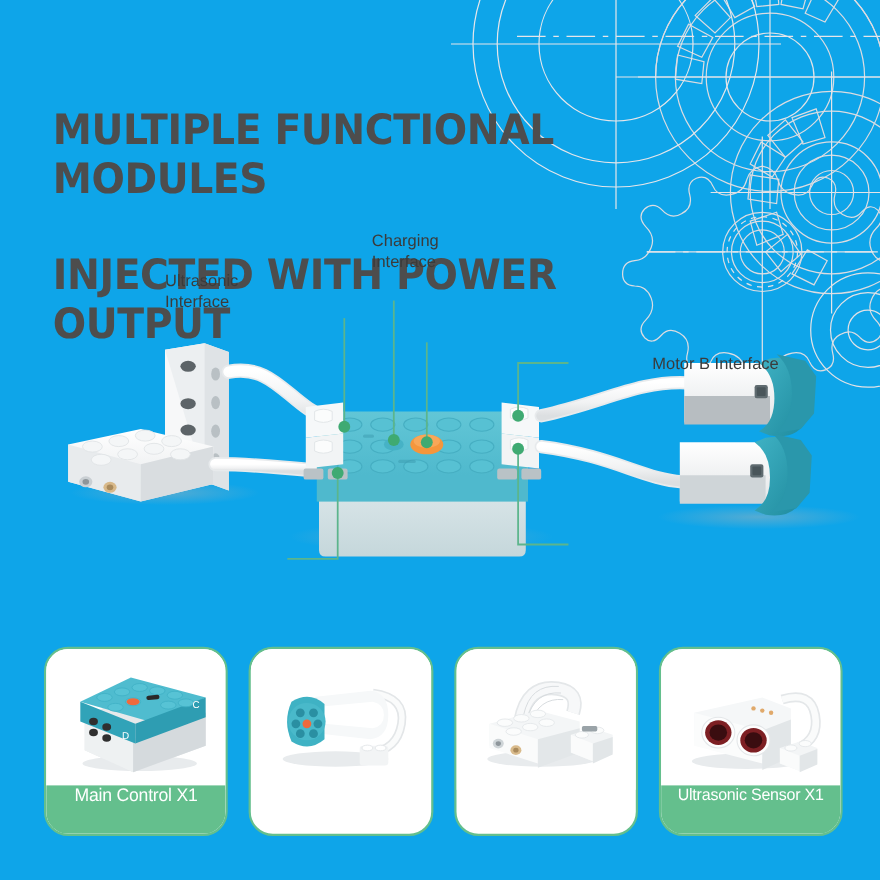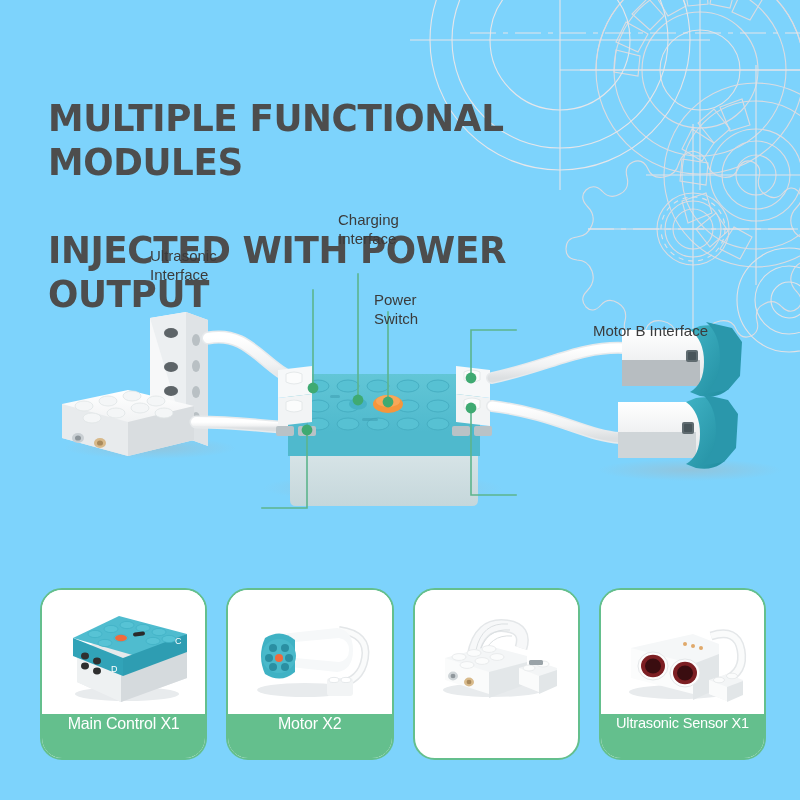--- a/index.html
+++ b/index.html
@@ -1,21 +1,21 @@
 <!DOCTYPE html>
 <html><head>
 <meta charset="utf-8">
 <style>
   html,body{margin:0;padding:0;}
   body{
     width:800px;height:800px;overflow:hidden;background:#ffffff;
     font-family:"Liberation Sans","DejaVu Sans",sans-serif;
     -webkit-font-smoothing:antialiased;
   }
-  #page{position:relative;width:800px;height:800px;background:#7dd3fc;overflow:hidden;}
+  #page{position:relative;width:800px;height:800px;background:#0ea5e9;overflow:hidden;}
 
   
   .bg-art{position:absolute;inset:0;pointer-events:none;}
 
   
   .headline{
     position:absolute;left:48px;top:52px;width:640px;
     color:#4d4d4d;
     font-family:"DejaVu Sans","Liberation Sans",sans-serif;
     font-weight:bold;
@@ -363,22 +363,20 @@
       </g>
     </svg>
 
     
     <div class="callout ralign" style="left:150px;top:56px;width:150px;">Ultrasonic
 Interface</div>
 
     <div class="callout lalign" style="left:338px;top:20px;width:110px;">Charging
 Interface</div>
 
-    <div class="callout lalign" style="left:374px;top:100px;width:110px;">Power
-Switch</div>
 
     <div class="callout lalign" style="left:518px;top:131px;width:190px;text-align:right;">Motor B Interface</div>
 
 
   </div>
 
   <div class="cards">
 
     <div class="card c1">
       <div class="card-img">
@@ -445,23 +443,20 @@
           </g>
           <ellipse cx="44" cy="64" rx="4" ry="4" fill="#f06a3c"></ellipse>
 
           <rect x="92" y="84" width="26" height="18" rx="3" fill="#f2f4f5"></rect>
           <g fill="#ffffff" stroke="#e1e5e7" stroke-width="0.8">
             <ellipse cx="99" cy="86" rx="5" ry="2.6"></ellipse>
             <ellipse cx="111" cy="86" rx="5" ry="2.6"></ellipse>
           </g>
         </svg>
       </div>
-      <div class="card-foot">
-        <span>Motor X2</span>
-      </div>
     </div>
 
     <div class="card c3">
       <div class="card-img">
         <svg width="150" height="120" viewBox="0 0 150 120">
           <ellipse cx="72" cy="96" rx="50" ry="7" fill="#e8ebed"></ellipse>
 
           <path d="M52 62 q6 -34 34 -30 q20 3 14 22" fill="none" stroke="#e4e7e9" stroke-width="13"></path>
           <path d="M52 62 q6 -34 34 -30 q20 3 14 22" fill="none" stroke="#f7f8f9" stroke-width="10"></path>
           <g stroke="#d8dcdf" stroke-width="0.9" fill="none">

